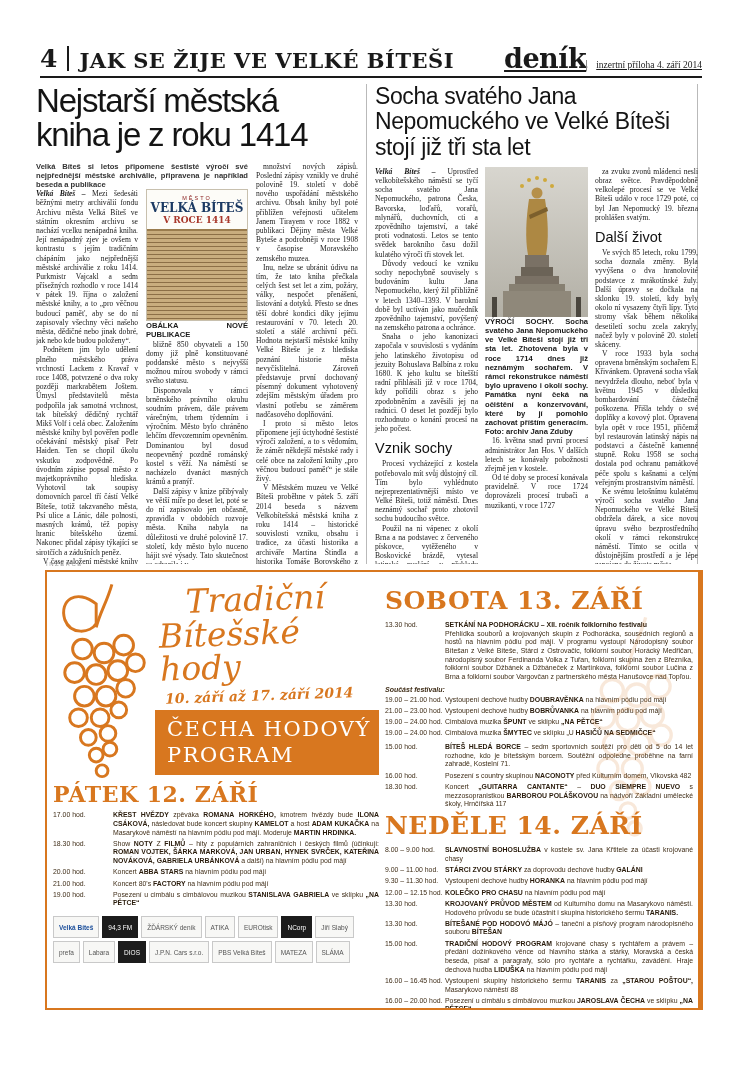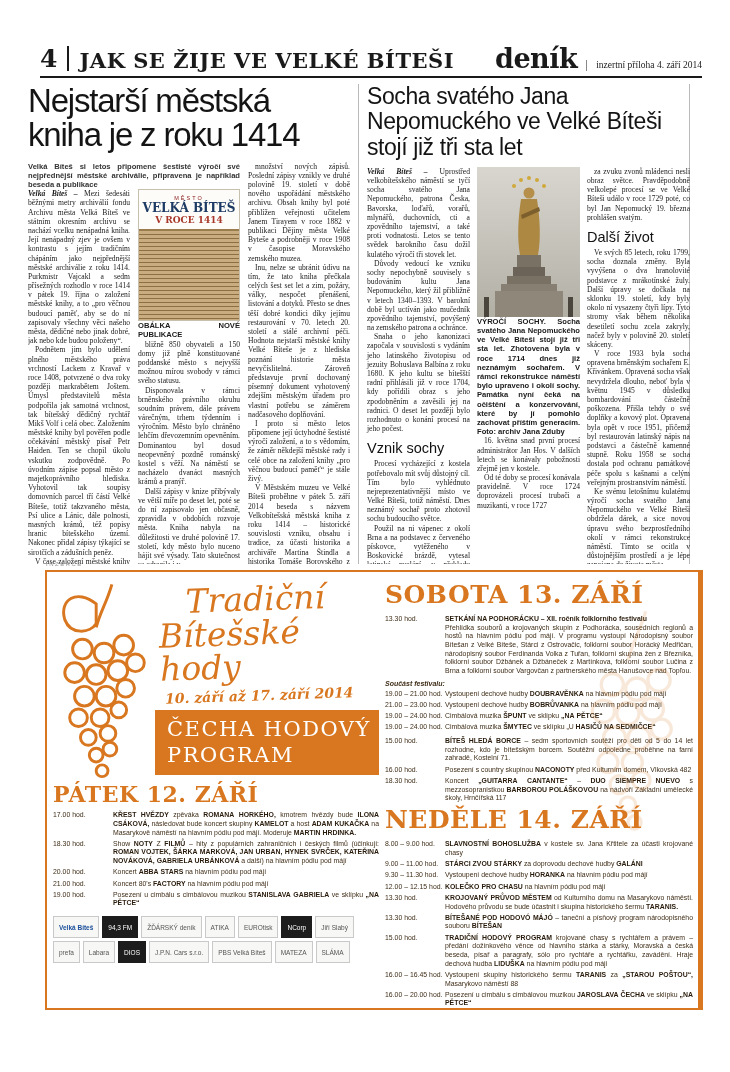--- a/index.html
+++ b/index.html
@@ -4,25 +4,25 @@
 <style>
   html,body{margin:0;padding:0;background:#e8e8e8;}
   .page{position:relative;width:730px;height:1072px;background:#fff;overflow:hidden;
         font-family:"Liberation Serif",serif;color:#1a1a1a;margin:0 auto;}
   
   .masthead{position:absolute;left:40px;top:36px;width:662px;height:42px;
             border-bottom:2px solid #1a1a1a;display:flex;align-items:flex-end;padding-bottom:5px;box-sizing:border-box;}
   .pagenum{font-family:"DejaVu Serif",serif;font-weight:bold;font-size:25px;line-height:1;}
   .mast-sep{width:2px;height:25px;background:#1a1a1a;margin:0 10px;}
   .section-title{font-family:"DejaVu Serif",serif;font-weight:bold;font-size:21px;letter-spacing:.5px;margin:0;line-height:1;}
-  .mast-right{margin-left:auto;display:flex;align-items:flex-end;gap:9px;}
+  .mast-right{margin-left:auto;display:flex;align-items:flex-end;text-decoration:underline;}
   .brand{font-family:"DejaVu Serif",serif;font-weight:bold;font-size:27px;line-height:.85;letter-spacing:-.5px;}
   .edition{font-size:9.5px;border-left:1px solid #888;padding-left:9px;padding-bottom:1px;color:#222;white-space:nowrap;}
   
-  .articles{position:absolute;left:28px;top:84px;width:662px;height:480px;display:flex;overflow:hidden;}
+  .articles{position:absolute;left:36px;top:84px;width:662px;height:480px;display:flex;overflow:hidden;}
   .art-left{width:322px;flex:0 0 auto;padding-right:8px;border-right:1px solid #b9b9b9;margin-right:8px;}
   .art-right{width:323px;flex:0 0 auto;border-right:1px solid #b9b9b9;padding-right:4px;box-sizing:border-box;}
   .art-left h1{font-family:"Liberation Sans",sans-serif;font-weight:normal;font-size:33px;line-height:1.04;
                letter-spacing:-1.2px;margin:0 0 9px;color:#141414;}
   .art-right h1{font-family:"Liberation Sans",sans-serif;font-weight:normal;font-size:23px;line-height:1.1;
                letter-spacing:-.4px;margin:0 0 7px;color:#141414;}
   .body{display:flex;}
   .group12{width:212px;margin-right:8px;flex:0 0 auto;}
   .cols12{display:flex;}
   .cols12 .col{width:102px;flex:0 0 auto;}
@@ -47,21 +47,21 @@
   .bc-manuscript{width:100%;flex:1;background:#c9ad7e;border-top:2px solid #9a7c4e;
      background-image:repeating-linear-gradient(180deg,rgba(90,60,25,0) 0 3px,rgba(90,60,25,.55) 3px 4px);}
   .statue-photo{height:150px;width:100%;}
   .statue-photo svg{display:block;width:100%;height:100%;}
   
   .inzerce-label{position:absolute;left:46px;top:561px;font-family:"Liberation Sans",sans-serif;
                  font-size:6px;letter-spacing:1.5px;color:#999;}
   .ad{position:absolute;left:45px;top:570px;width:658px;height:440px;border:2px solid #d8771f;
       border-right-width:5px;background:#fff;box-sizing:border-box;overflow:hidden;}
   .ad-left{position:absolute;left:6px;top:2px;width:326px;height:430px;}
-  .ad-right{position:absolute;left:338px;top:6px;width:308px;height:430px;}
+  .ad-right{position:absolute;left:338px;top:12px;width:308px;height:430px;}
   .grapes{position:absolute;left:0;top:6px;width:106px;height:250px;}
   .grapes-faint{position:absolute;right:-6px;top:30px;width:120px;height:280px;opacity:.16;}
   .ad-title-block{margin-left:106px;padding-top:8px;transform:rotate(-2deg);}
   .script{font-family:"DejaVu Serif",serif;font-style:italic;color:#d8771f;line-height:1.02;}
   .l1{font-size:33px;margin-left:28px;}
   .l2{font-size:33px;}
   .ad-dates{font-family:"DejaVu Serif",serif;font-style:italic;font-weight:bold;font-size:14px;color:#d8771f;
             margin-top:4px;margin-left:4px;}
   .band{margin-left:102px;margin-top:7px;background:#d8771f;color:#fff;font-family:"DejaVu Serif",serif;
         font-size:21px;letter-spacing:1.5px;padding:7px 4px 7px 12px;line-height:1.22;}

